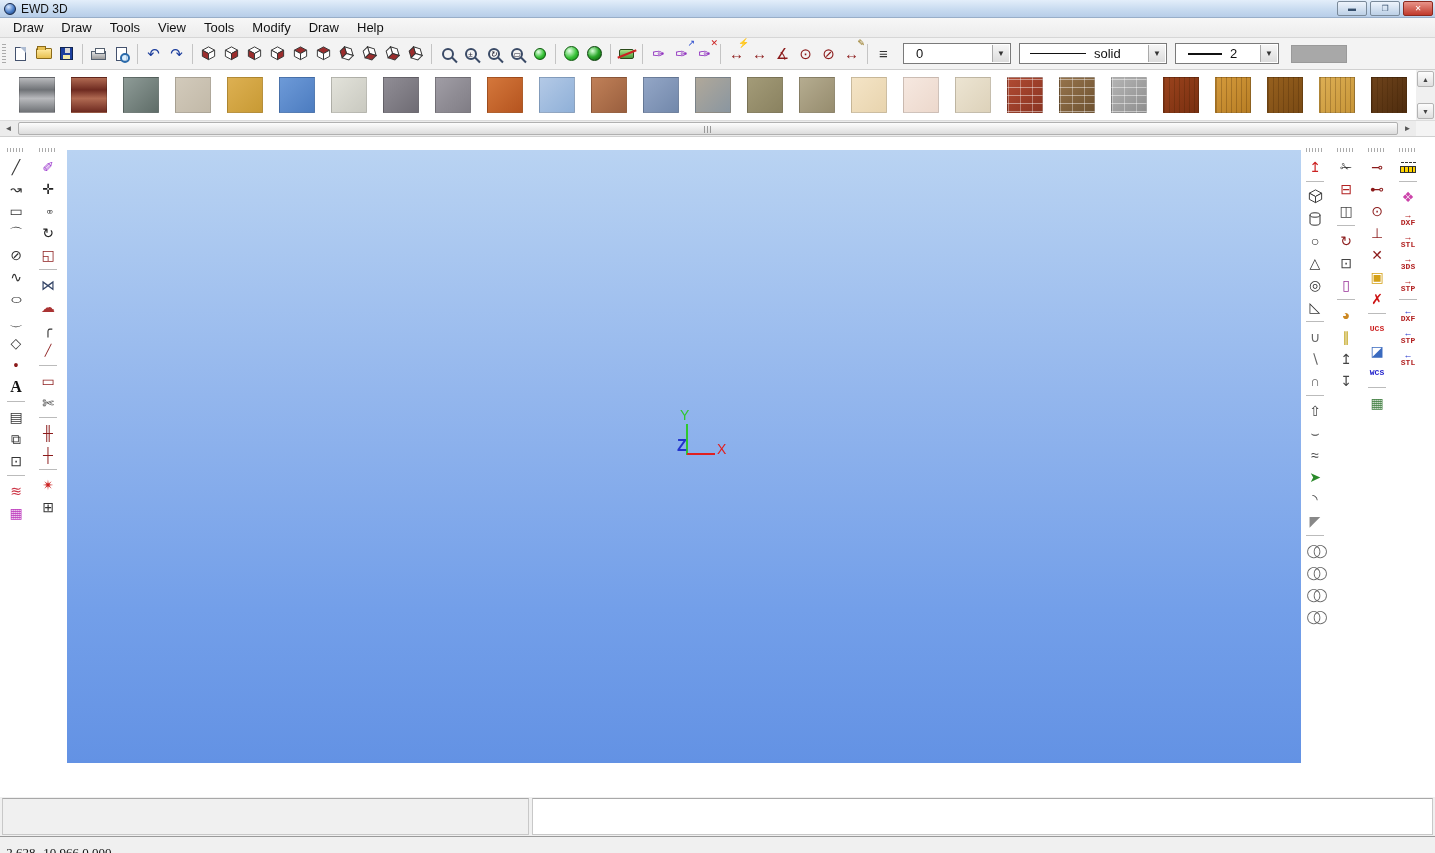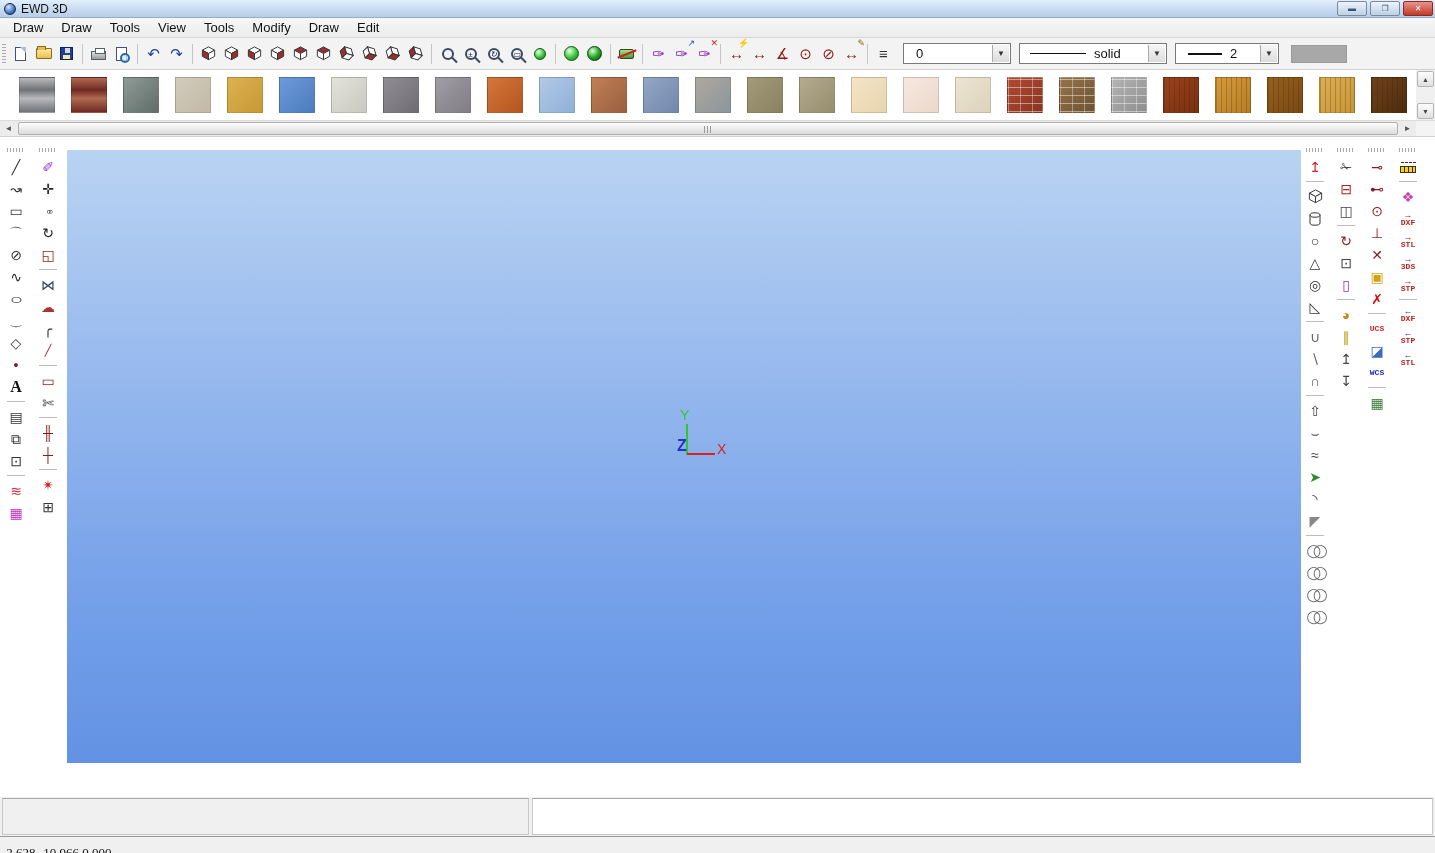--- a/index.html
+++ b/index.html
@@ -160,21 +160,21 @@
   </div>
 
   <div class="menubar" id="menubar">
       <span class="menu-item">Draw</span>
       <span class="menu-item">Draw</span>
       <span class="menu-item">Tools</span>
       <span class="menu-item">View</span>
       <span class="menu-item">Tools</span>
       <span class="menu-item">Modify</span>
       <span class="menu-item">Draw</span>
-      <span class="menu-item">Edit</span>
+      <span class="menu-item">Help</span>
     </div>
 
   <div class="toolbar" id="main-toolbar">
     <div class="tb-grip"></div>
     <span id="toolbar-icons" style="display:flex;align-items:center;">
         <div class="tb-btn">
           <i class="cssic cssic-doc"></i>
         </div>
         <div class="tb-btn">
           <i class="cssic cssic-folder"></i>

